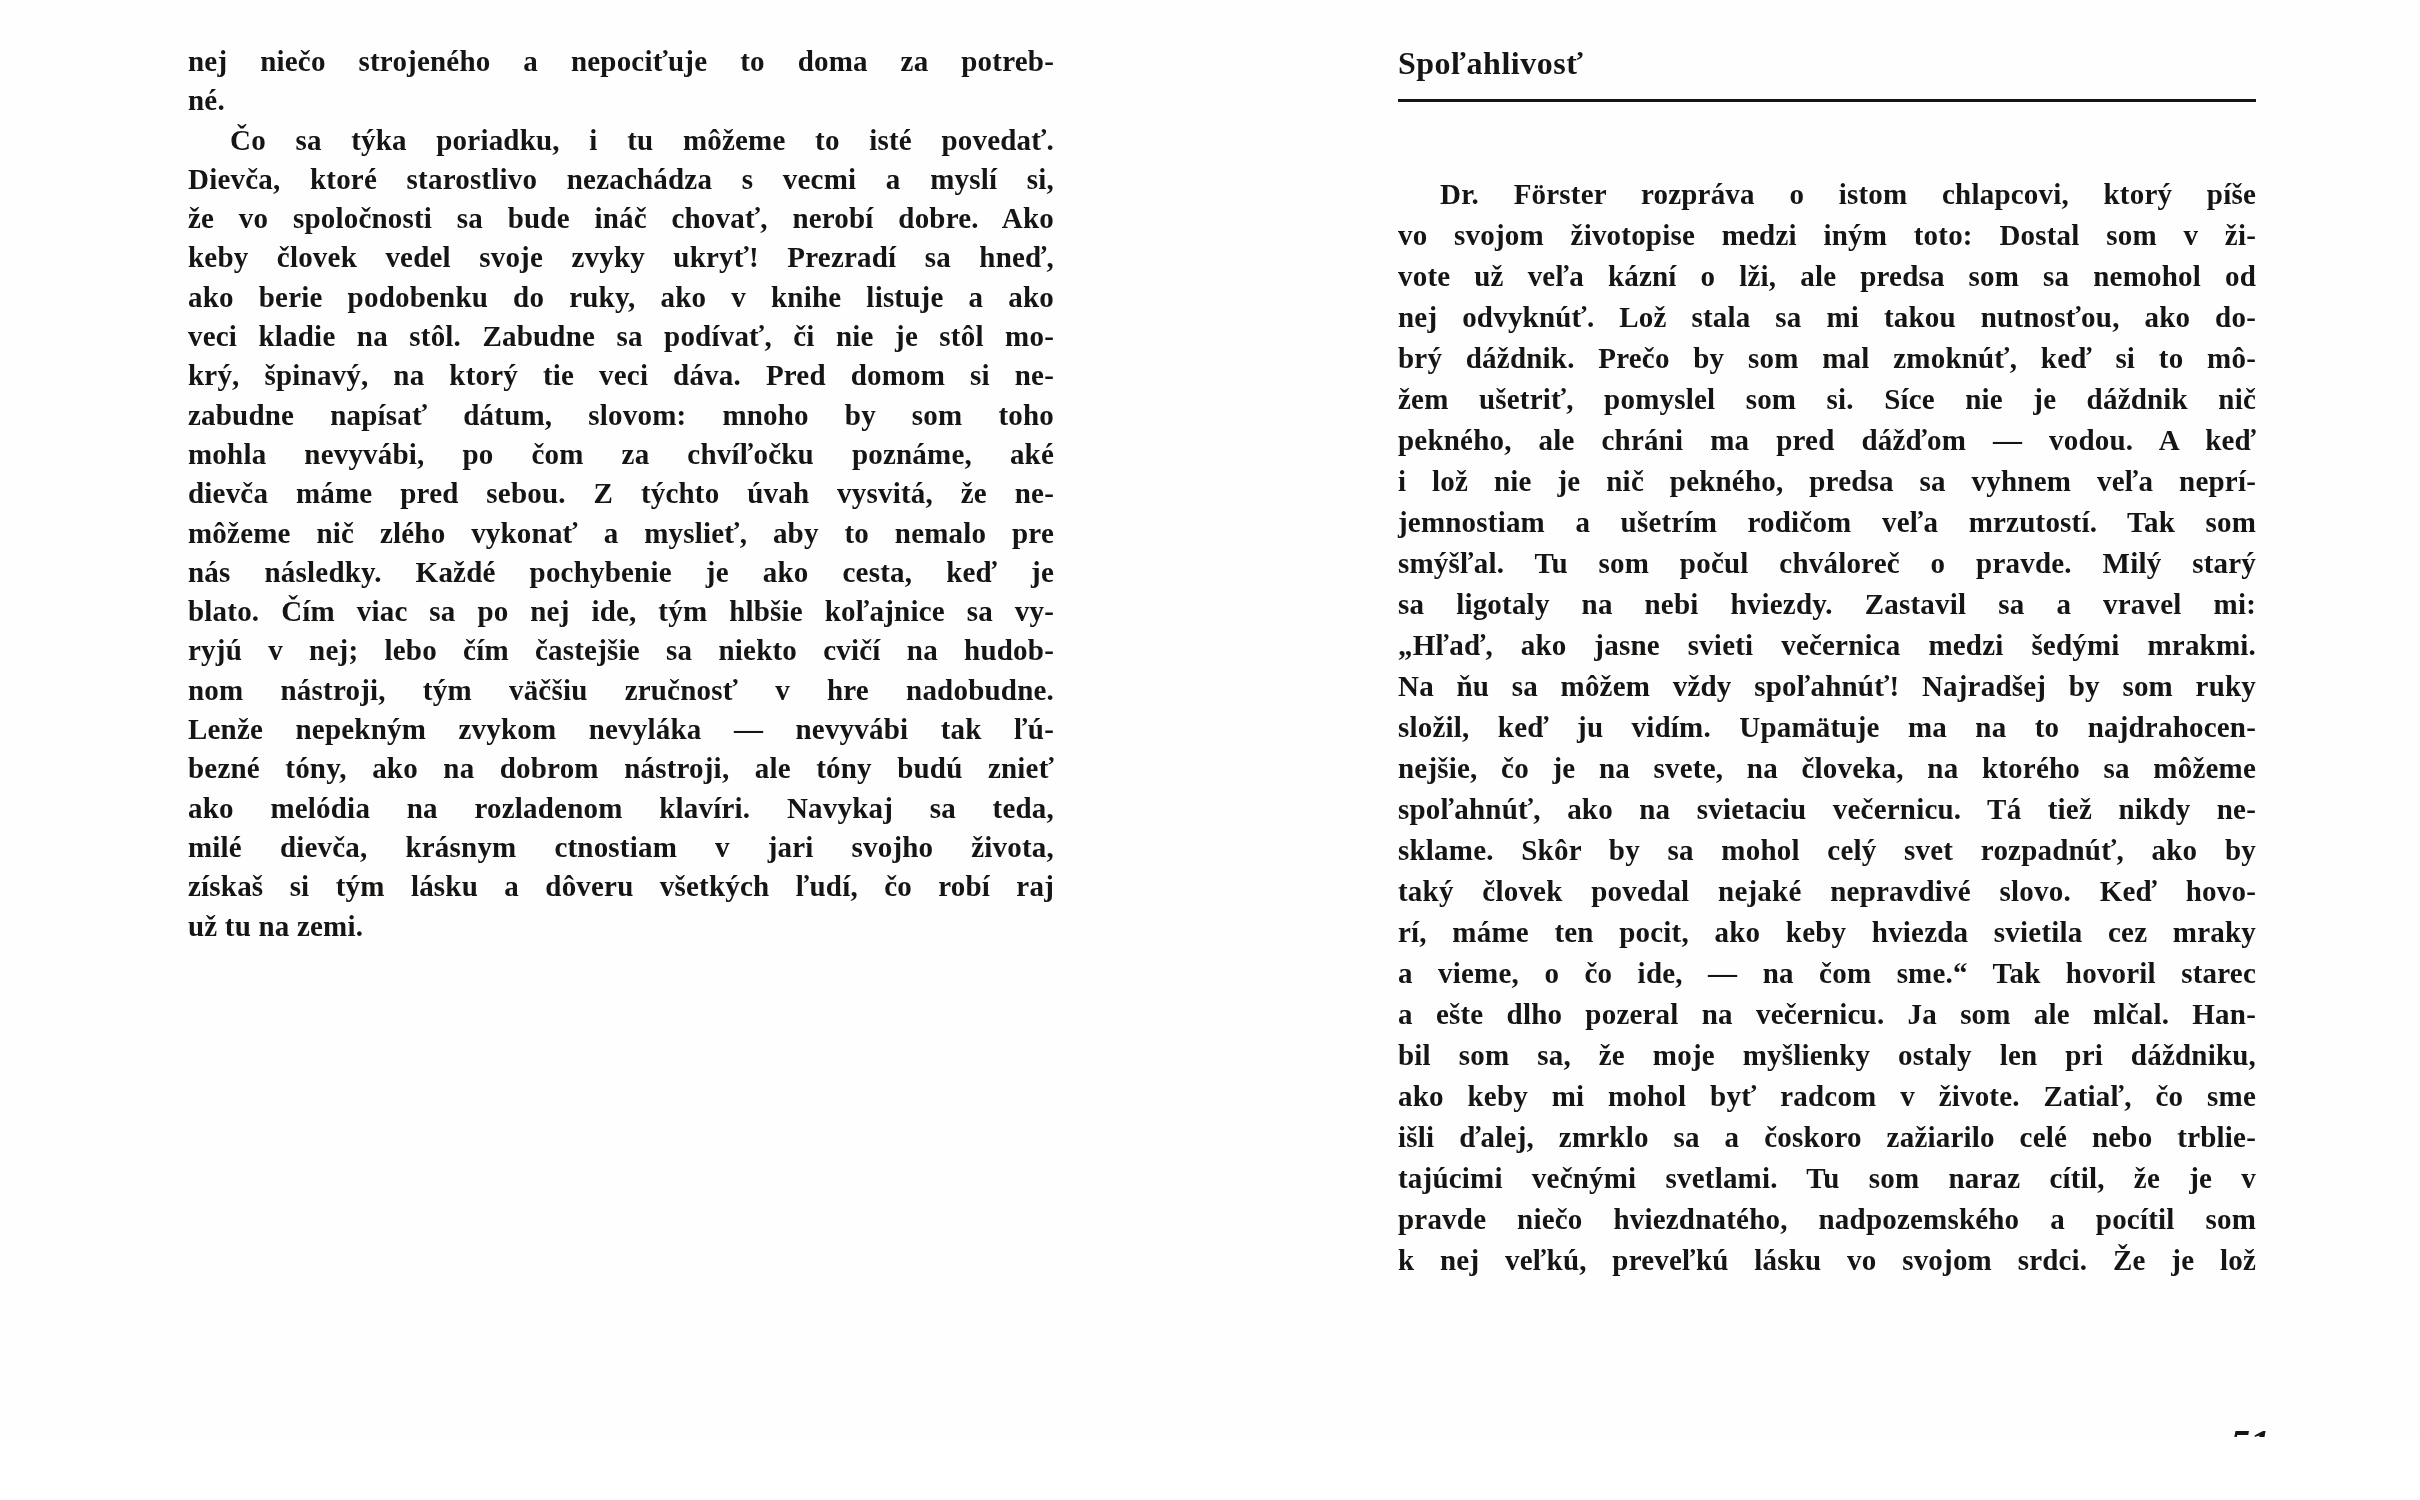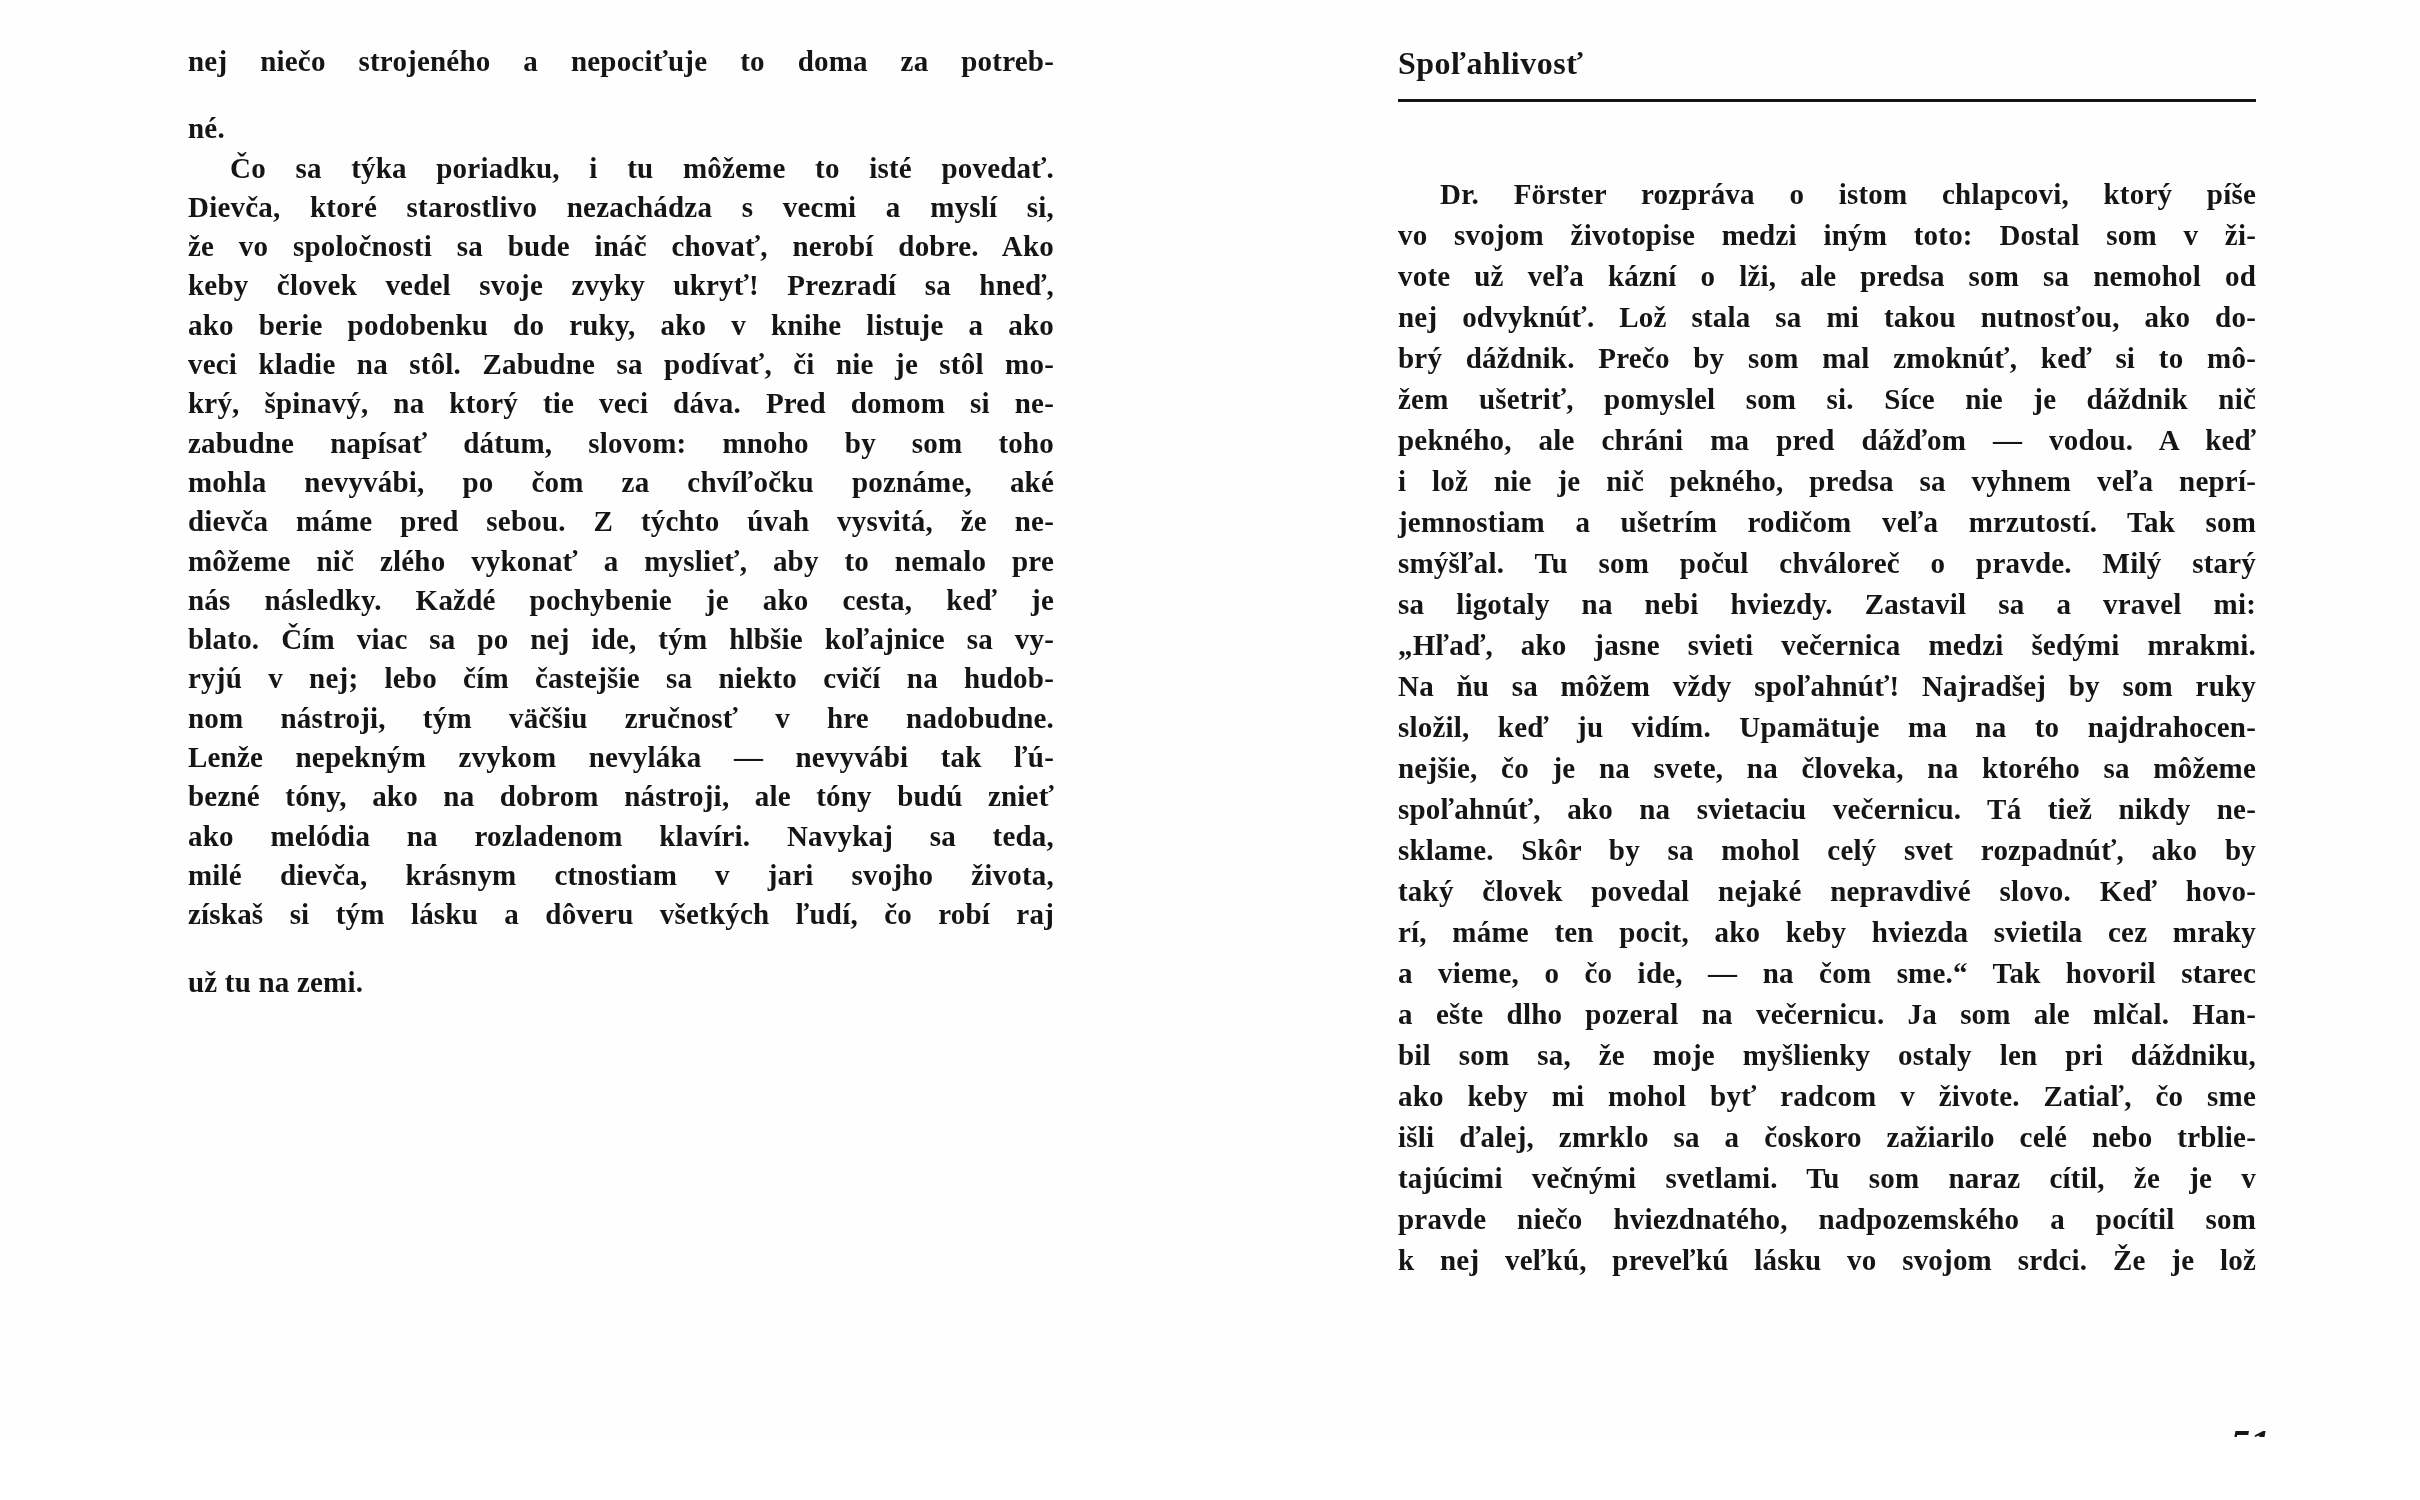--- a/index.html
+++ b/index.html
@@ -39,21 +39,20 @@
     letter-spacing: 0.2px;
   }
   .right-body .line {
     line-height: 41px;
   }
   .line.indent {
     text-indent: 42px;
   }
   .line.para-end {
     text-align-last: left;
-    margin-top: 28px;
   }
   .title {
     margin: 0;
     font-size: 32px;
     font-weight: 700;
     letter-spacing: 0.5px;
     line-height: 1.1;
   }
   .rule {
     height: 0;

